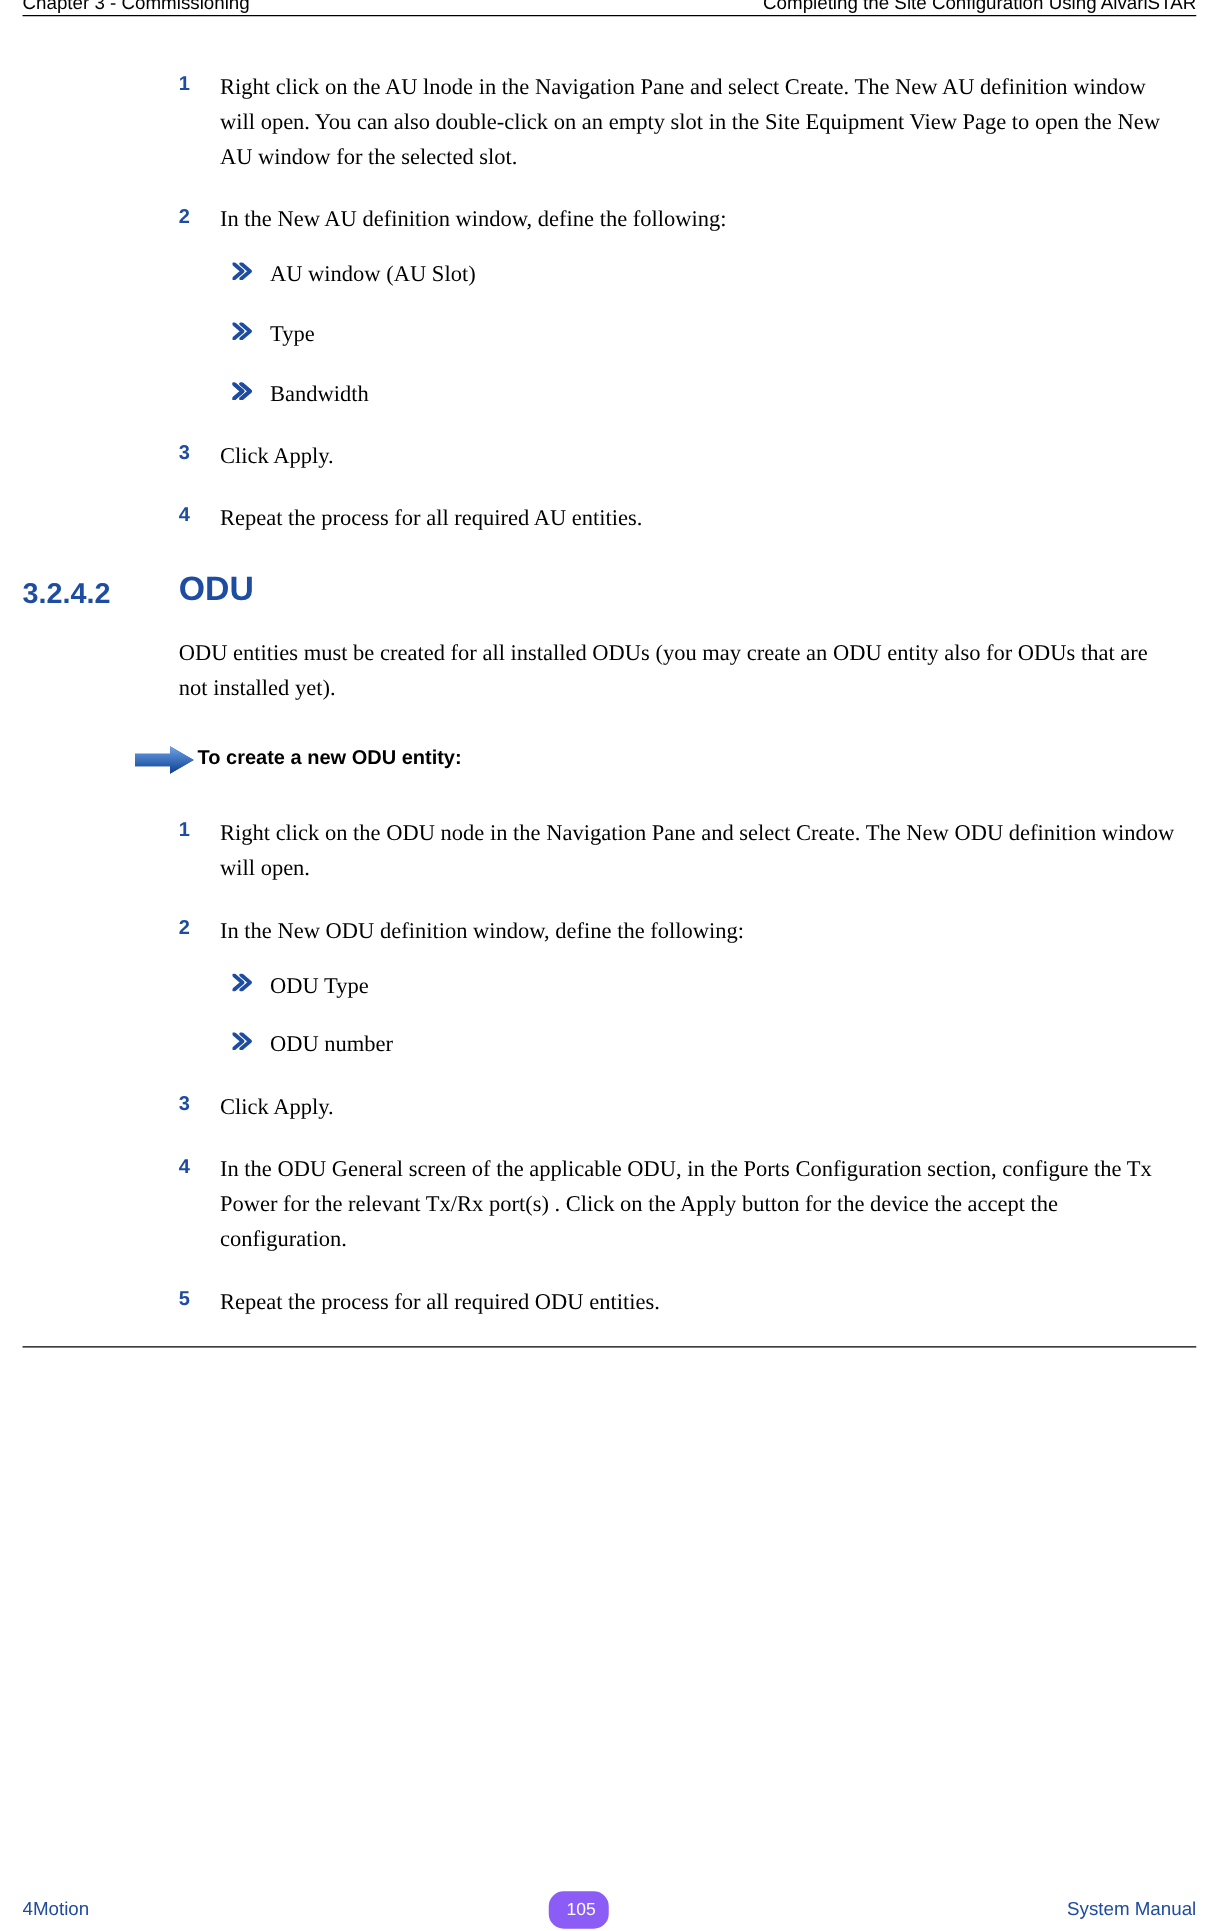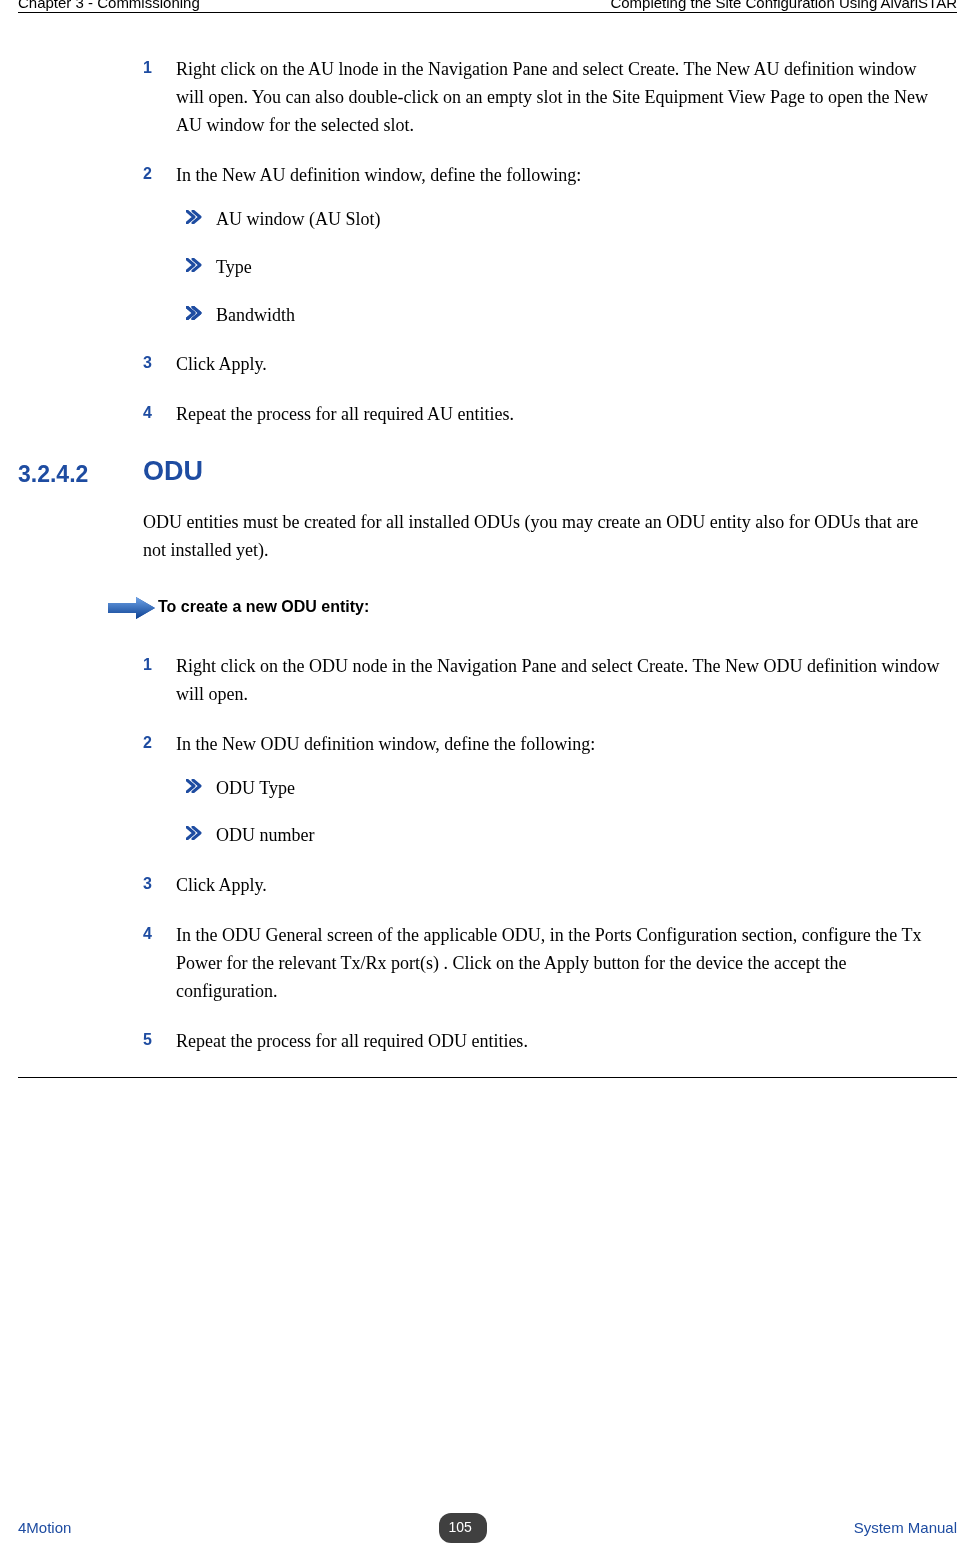--- a/index.html
+++ b/index.html
@@ -107,28 +107,28 @@
     bottom: 0px;
     height: 34px;
     display: flex;
     justify-content: space-between;
     align-items: center;
     font-family: Arial, Helvetica, sans-serif;
     font-size: 15px;
     color: #1E4CA1;
   }
   .pill {
-    background: #404040;
+    background: #8b5cf6;
     color: #fff;
     font-family: Arial, Helvetica, sans-serif;
     font-size: 14px;
     padding: 4px 10px;
     border-radius: 12px;
     min-width: 28px;
-    text-align: left;
+    text-align: right;
   }
 </style>
 </head>
 <body>
 
 <div class="page">
 
   <div class="hdr">
     <span>Chapter 3 - Commissioning</span>
     <span>Completing the Site Configuration Using AlvariSTAR</span>

